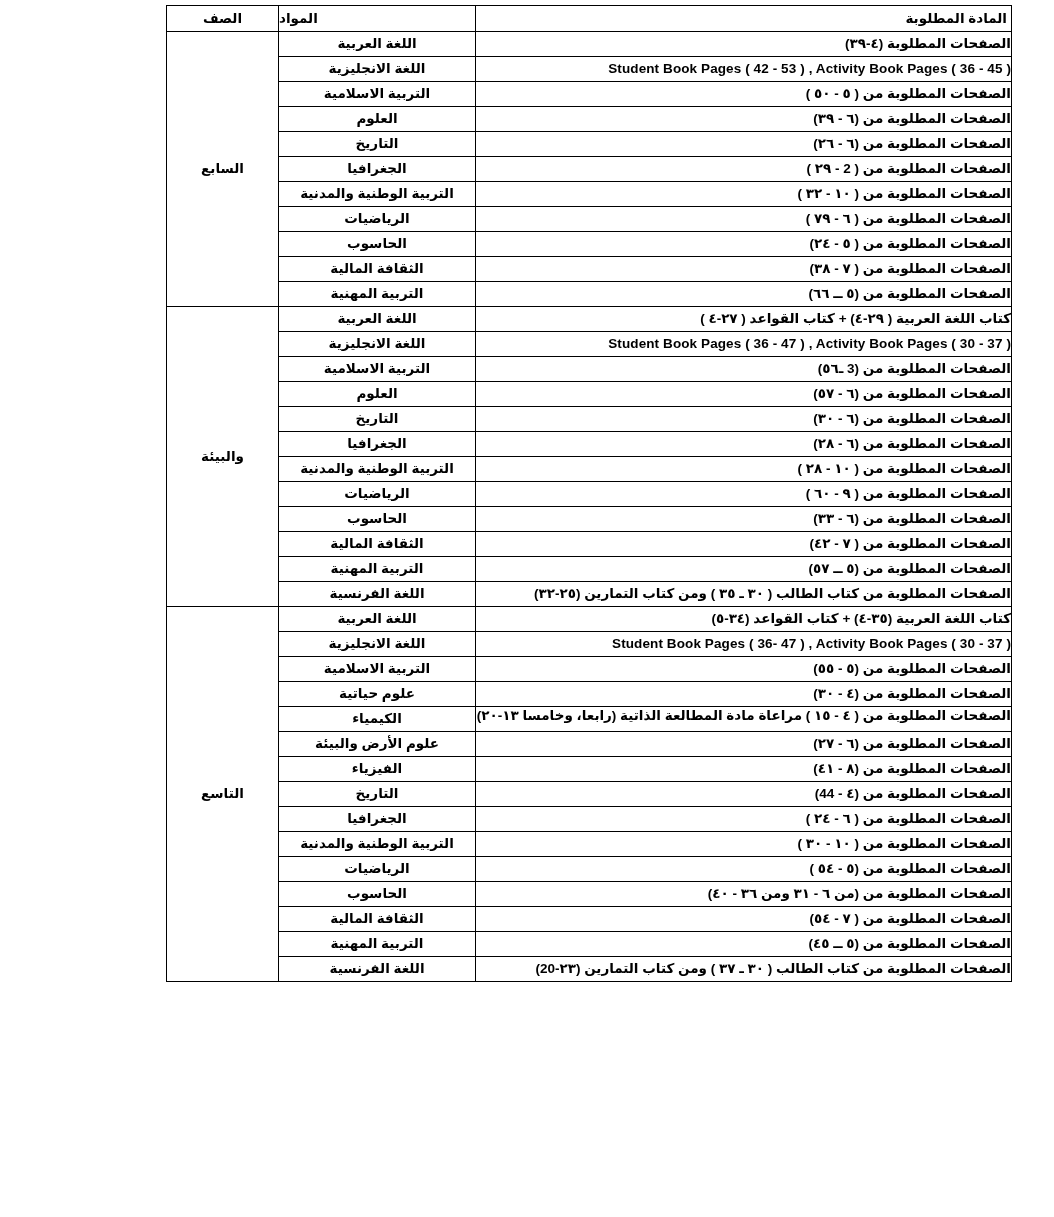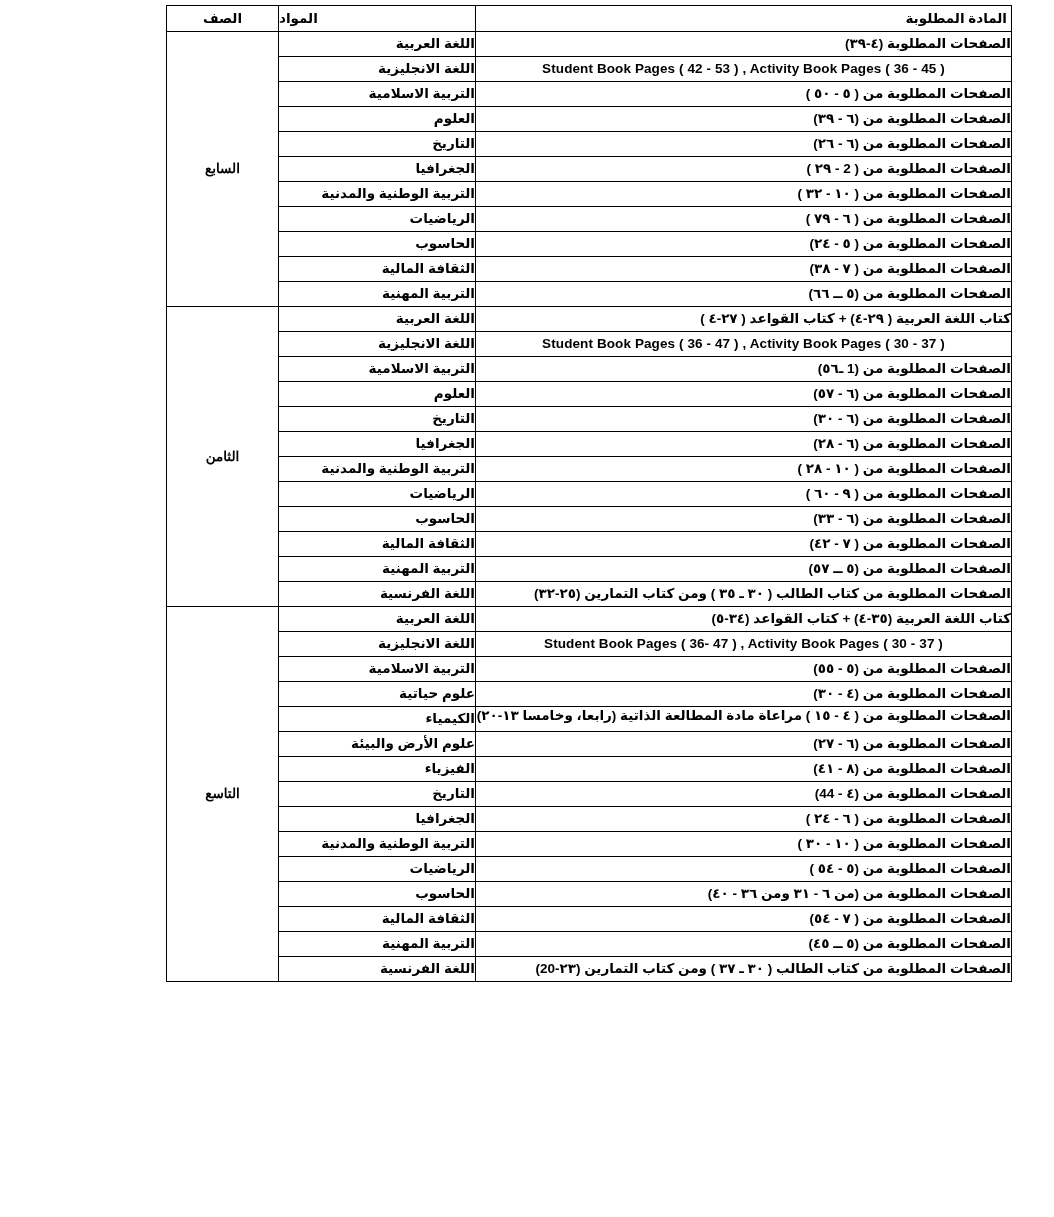--- a/index.html
+++ b/index.html
@@ -63,35 +63,35 @@
 
   
   .hdr-inner-content {
     display: block;
     text-align: right;
     padding-right: 4px;
   }
 
   
   td.cell-subject {
-    text-align: right;
+    text-align: center;
     padding: 3px 5px 3px 4px;
     height: 24px;
     white-space: nowrap;
     overflow: hidden;
   }
   td.cell-content {
     text-align: right;
     padding: 3px 5px 3px 4px;
     height: 24px;
     overflow: hidden;
   }
   td.cell-content.ltr-text {
     direction: ltr;
-    text-align: center;
+    text-align: right;
     font-size: 14px;
     letter-spacing: 0.1px;
   }
   td.cell-content.clipped {
     height: 24px;
     line-height: 1.25;
     font-size: 11.5px;
     padding-top: 0;
     padding-bottom: 0;
     position: relative;
@@ -101,21 +101,20 @@
     margin-top: -7px;
     max-height: 30px;
     overflow: hidden;
   }
 
   td.cell-grade {
     background: #d4dae3;
     text-align: center;
     font-size: 14.5px;
     vertical-align: middle;
-    font-family: Liberation Serif, serif;
   }
 
   
   tr.block-start > td,
   tr.block-start > th {
     border-top: 3px solid #000;
   }
   tr.block-last > td {
     border-bottom: 3px solid #000;
   }
@@ -191,28 +190,28 @@
           <td class="cell-content">الصفحات المطلوبة من ( ٧ - ٣٨)</td>
           <td class="cell-subject">الثقافة المالية</td>
         </tr>
         <tr class="block-last">
           <td class="cell-content">الصفحات المطلوبة من (٥ ــ ٦٦)</td>
           <td class="cell-subject">التربية المهنية</td>
         </tr>
         <tr class="block-start">
           <td class="cell-content">كتاب اللغة العربية ( ٢٩-٤) + كتاب القواعد ( ٢٧-٤ )</td>
           <td class="cell-subject">اللغة العربية</td>
-          <td class="cell-grade block-grade" rowspan="12">الثامن</td>
+          <td class="cell-grade block-grade" rowspan="12">والبيئة</td>
         </tr>
         <tr>
           <td class="cell-content ltr-text">Student Book Pages ( 36 - 47 ) ,  Activity Book Pages ( 30 - 37 )</td>
           <td class="cell-subject">اللغة الانجليزية</td>
         </tr>
         <tr>
-          <td class="cell-content">الصفحات المطلوبة من (1 ـ٥٦)</td>
+          <td class="cell-content">الصفحات المطلوبة من (3 ـ٥٦)</td>
           <td class="cell-subject">التربية الاسلامية</td>
         </tr>
         <tr>
           <td class="cell-content">الصفحات المطلوبة من (٦ - ٥٧)</td>
           <td class="cell-subject">العلوم</td>
         </tr>
         <tr>
           <td class="cell-content">الصفحات المطلوبة من (٦ - ٣٠)</td>
           <td class="cell-subject">التاريخ</td>
         </tr>

